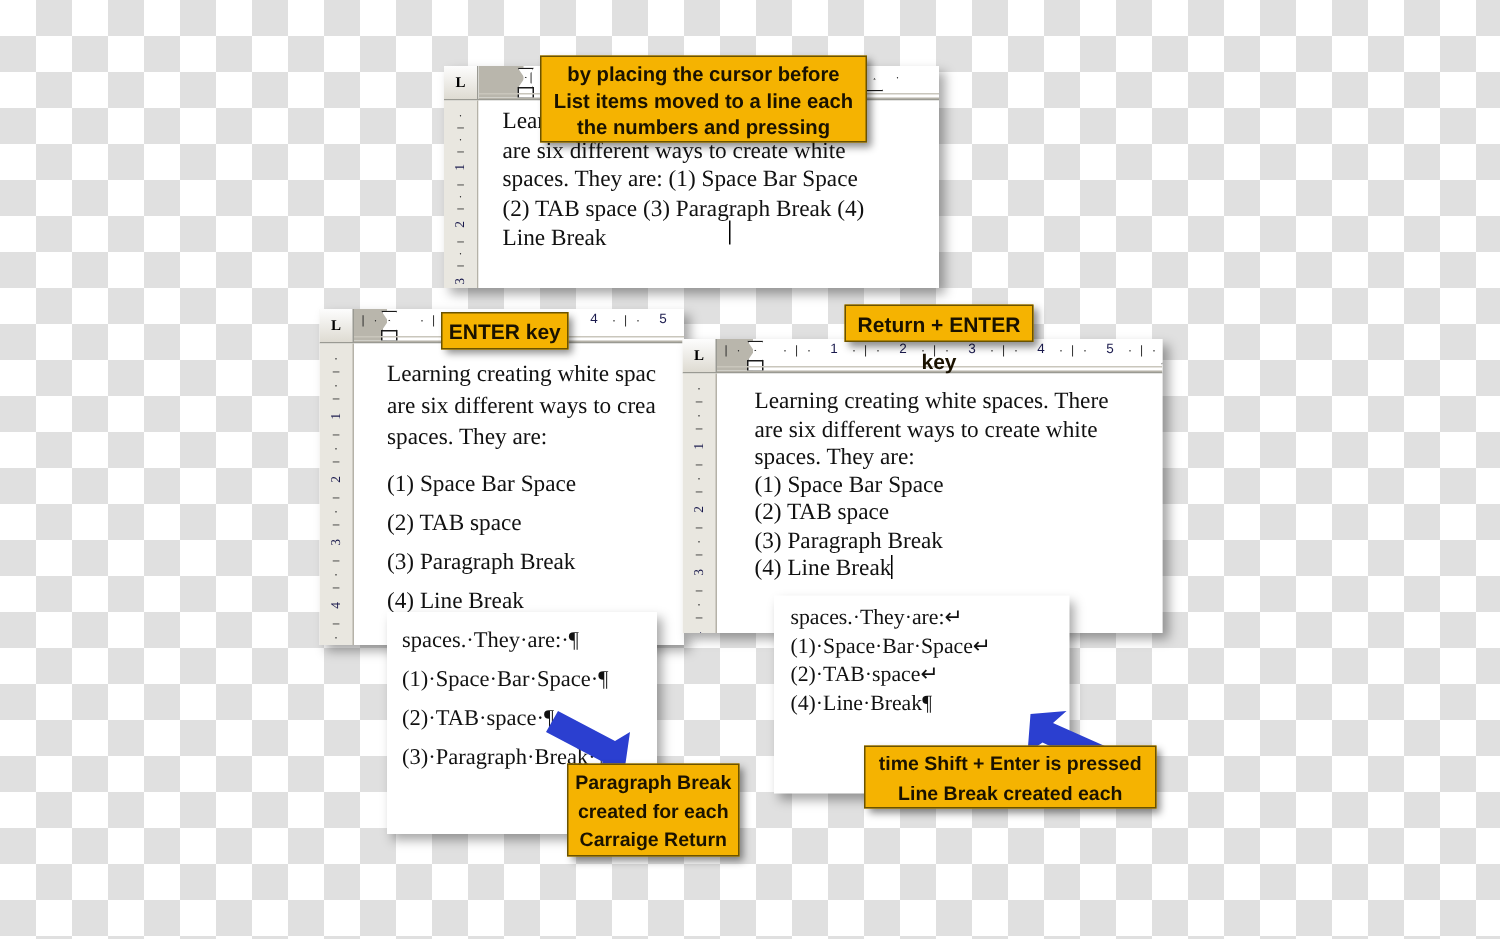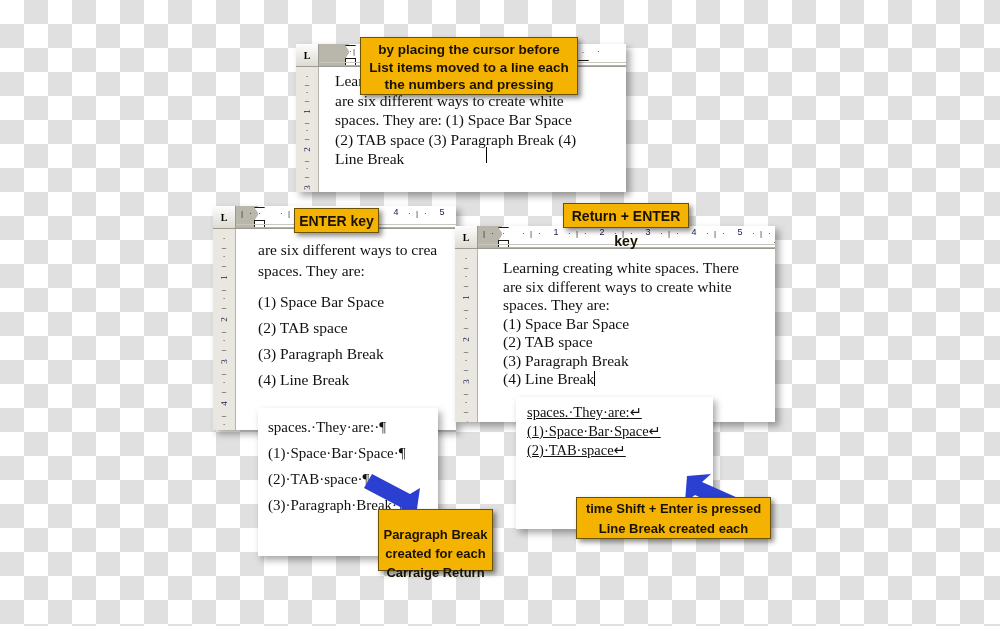--- a/index.html
+++ b/index.html
@@ -221,20 +221,21 @@
         <div class="vnum" style="top:128px;">3</div>
         <div class="vtk" style="top:141px;">–</div>
         <div class="vtk" style="top:150px;">·</div>
         <div class="vtk" style="top:159px;">–</div>
         <div class="vnum" style="top:170px;">4</div>
         <div class="vtk" style="top:183px;">–</div>
         <div class="vtk" style="top:192px;">·</div>
       </div>
       <div class="page">
         <div class="doctext" style="left:22px;top:10px;font-size:15.5px;line-height:21px;">
+          <div>Learning creating white spac</div>
           <div>are six different ways to crea</div>
           <div>spaces. They are:</div>
           <div style="margin-top:10px;">(1) Space Bar Space</div>
           <div style="margin-top:5px;">(2) TAB space</div>
           <div style="margin-top:5px;">(3) Paragraph Break</div>
           <div style="margin-top:5px;">(4) Line Break</div>
         </div>
       </div>
     </div>
   </div>
@@ -313,24 +314,25 @@
   <div class="markpanel" id="marks-left" style="left:258px;top:408px;width:180px;height:148px;">
     <div style="position:absolute;left:10px;top:6px;font-size:15px;line-height:26px;">
       <div class="markline">spaces.·They·are:·¶</div>
       <div class="markline">(1)·Space·Bar·Space·¶</div>
       <div class="markline">(2)·TAB·space·¶</div>
       <div class="markline">(3)·Paragraph·Break·¶</div>
     </div>
   </div>
 
   <div class="markpanel" id="marks-right" style="left:516px;top:397px;width:197px;height:132px;">
-    <div style="position:absolute;left:11px;top:6px;font-size:14.5px;line-height:19px;text-decoration:underline;">
+    <div style="position:absolute;left:11px;top:6px;font-size:14.5px;line-height:19px;">
       <div class="markline">spaces.·They·are:↵</div>
       <div class="markline">(1)·Space·Bar·Space↵</div>
       <div class="markline">(2)·TAB·space↵</div>
+      <div class="markline"><span>(4)·Line·Break¶</span></div>
     </div>
   </div>
 
   <svg class="arrowsvg" style="left:358px;top:472px;width:68px;height:50px;" viewBox="0 0 68 50">
     <polygon points="58,44 62,16 52,22 14,2 6,16 44,36 34,42" fill="#2b3fd0"></polygon>
   </svg>
   <svg class="arrowsvg" style="left:683px;top:468px;width:62px;height:46px;" viewBox="0 0 62 46">
     <polygon points="4,8 2,34 12,27 48,44 55,30 19,14 28,6" fill="#2b3fd0"></polygon>
   </svg>
 
@@ -341,21 +343,21 @@
   </div>
 
   <div class="callout" style="left:294px;top:208px;width:85px;height:25px;font-size:14px;line-height:25px;">
     <div>ENTER key</div>
   </div>
 
   <div class="callout" style="left:563px;top:203px;width:126px;height:25px;font-size:14px;line-height:25px;">
     <div>Return + ENTER key</div>
   </div>
 
-  <div class="callout" style="left:378px;top:509px;width:115px;height:62px;font-size:13px;line-height:19px;padding-top:15px;">
+  <div class="callout" style="left:378px;top:509px;width:115px;height:62px;font-size:13px;line-height:19px;padding-top:2px;">
     <div>Paragraph Break</div>
     <div>created for each</div>
     <div>Carraige Return</div>
   </div>
 
   <div class="callout" style="left:576px;top:497px;width:195px;height:42px;font-size:13px;line-height:20px;padding-top:1px;">
     <div>time Shift + Enter is pressed</div>
     <div>Line Break created each</div>
   </div>
 

